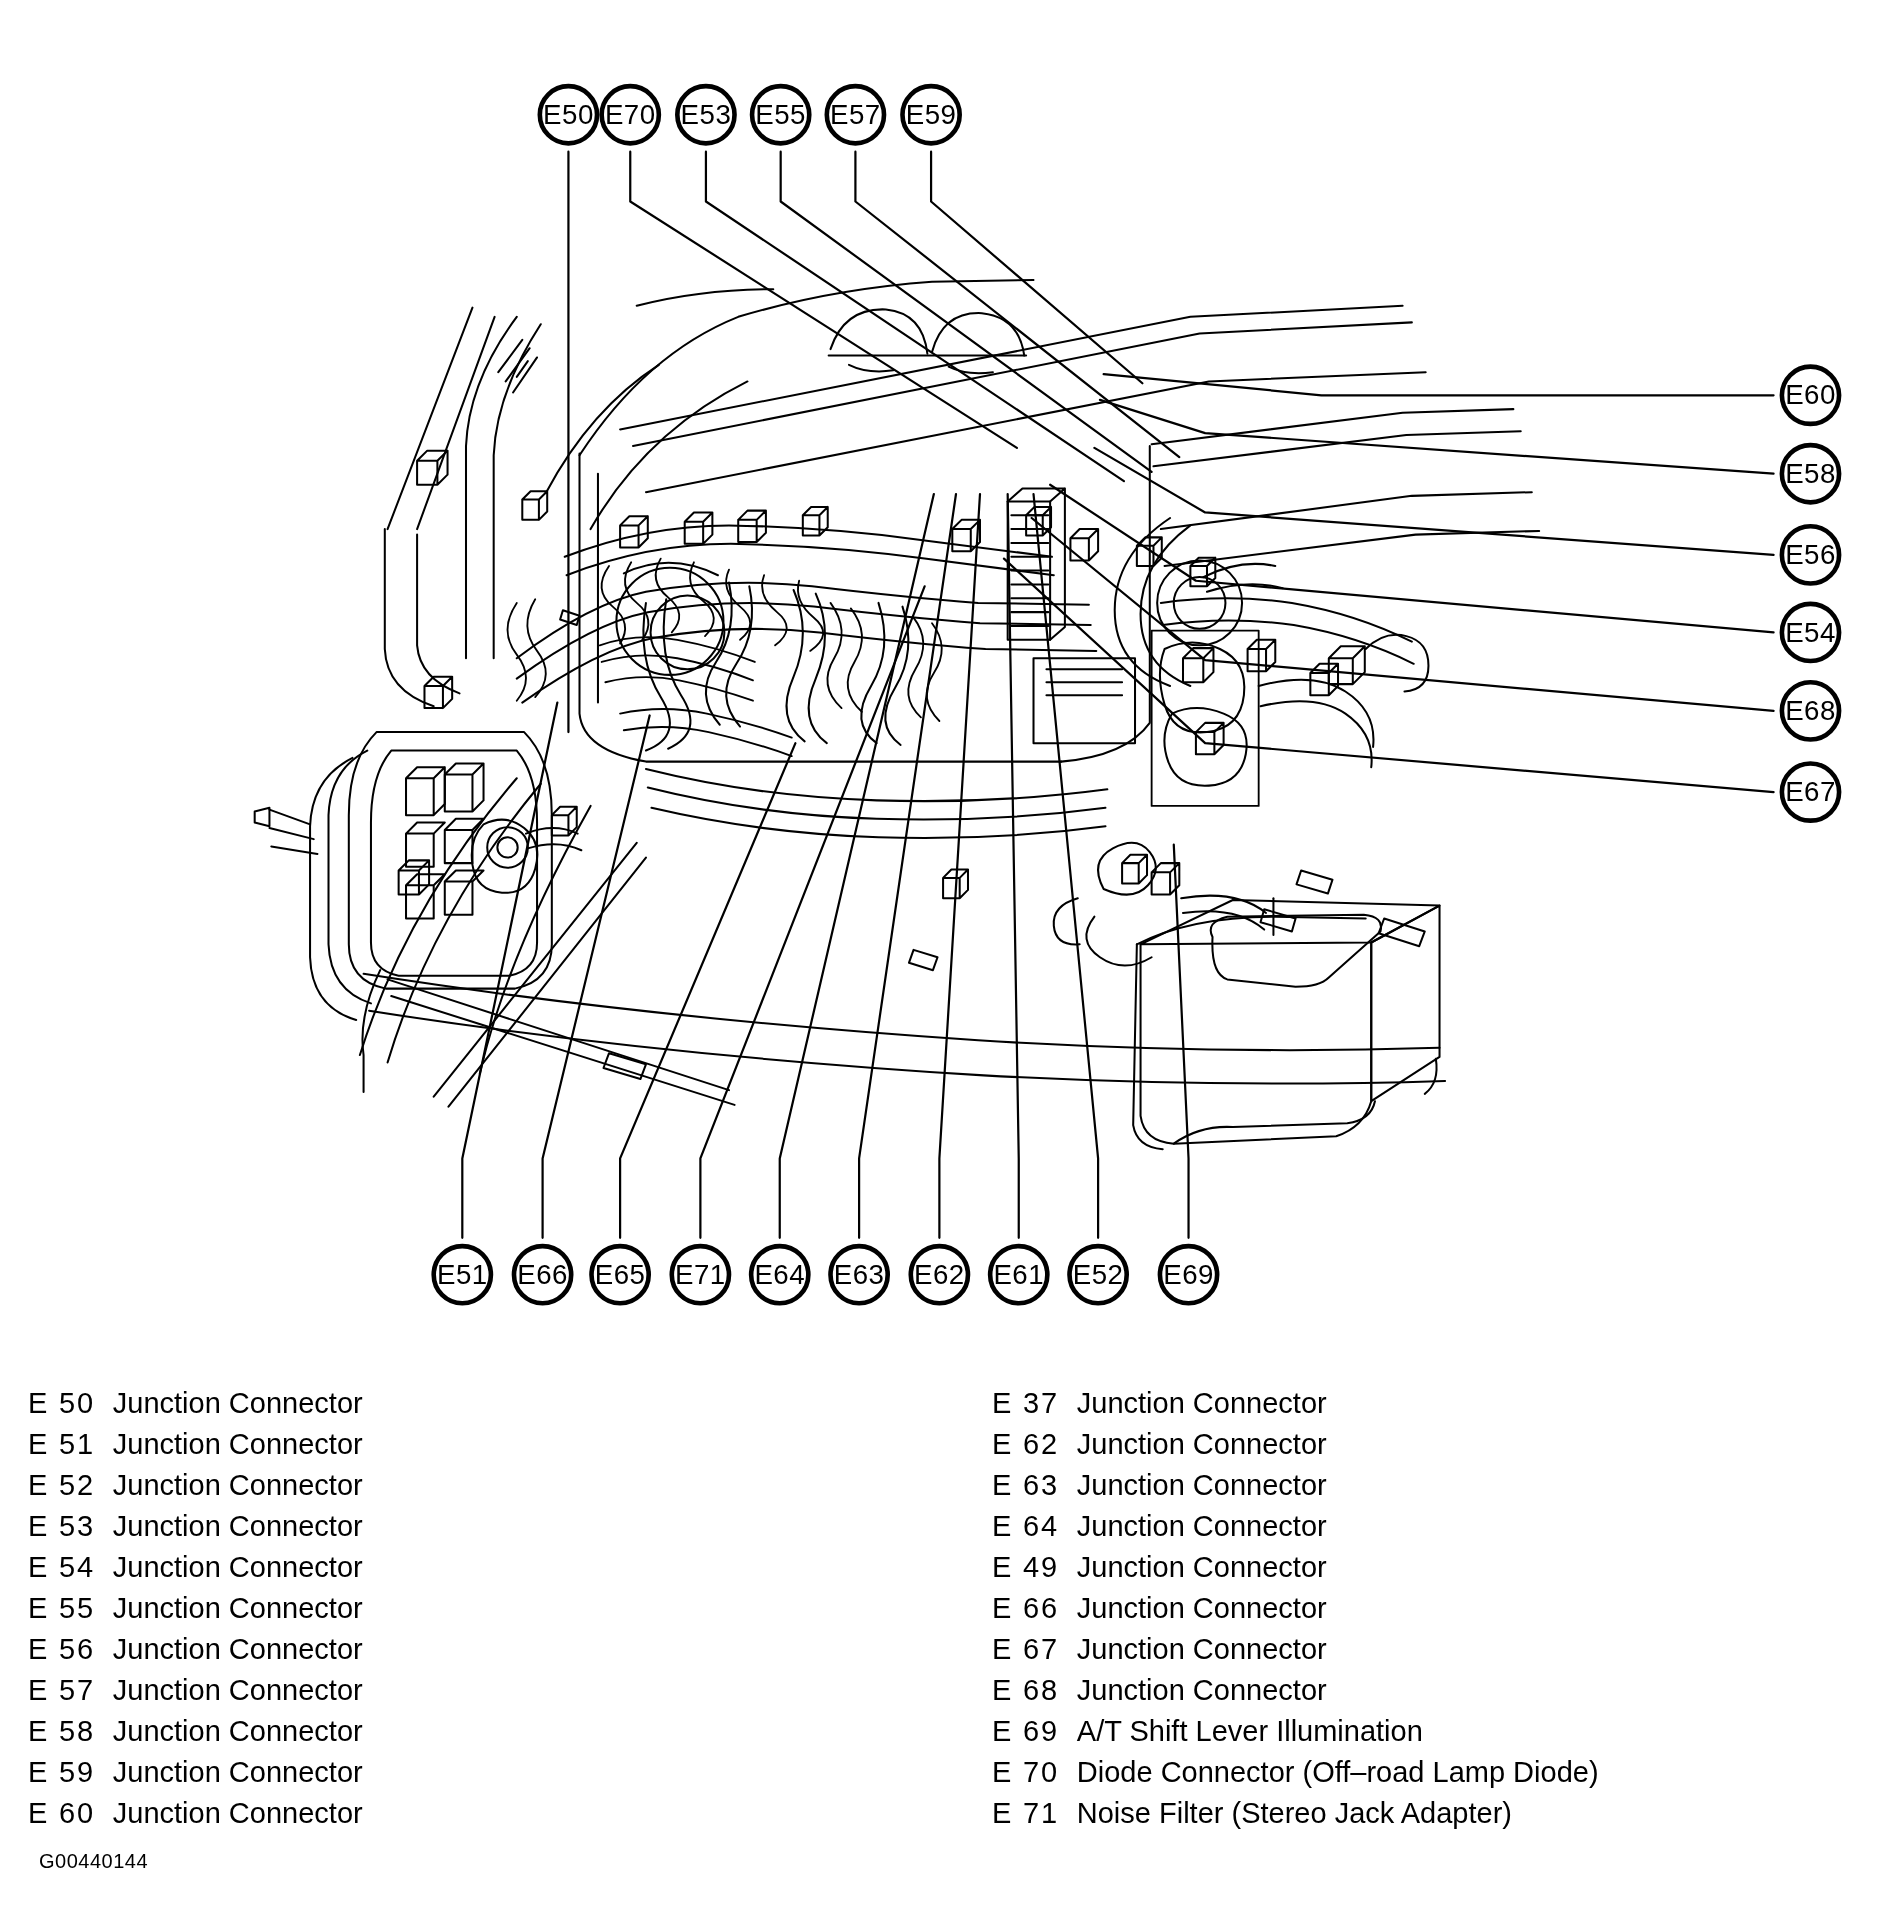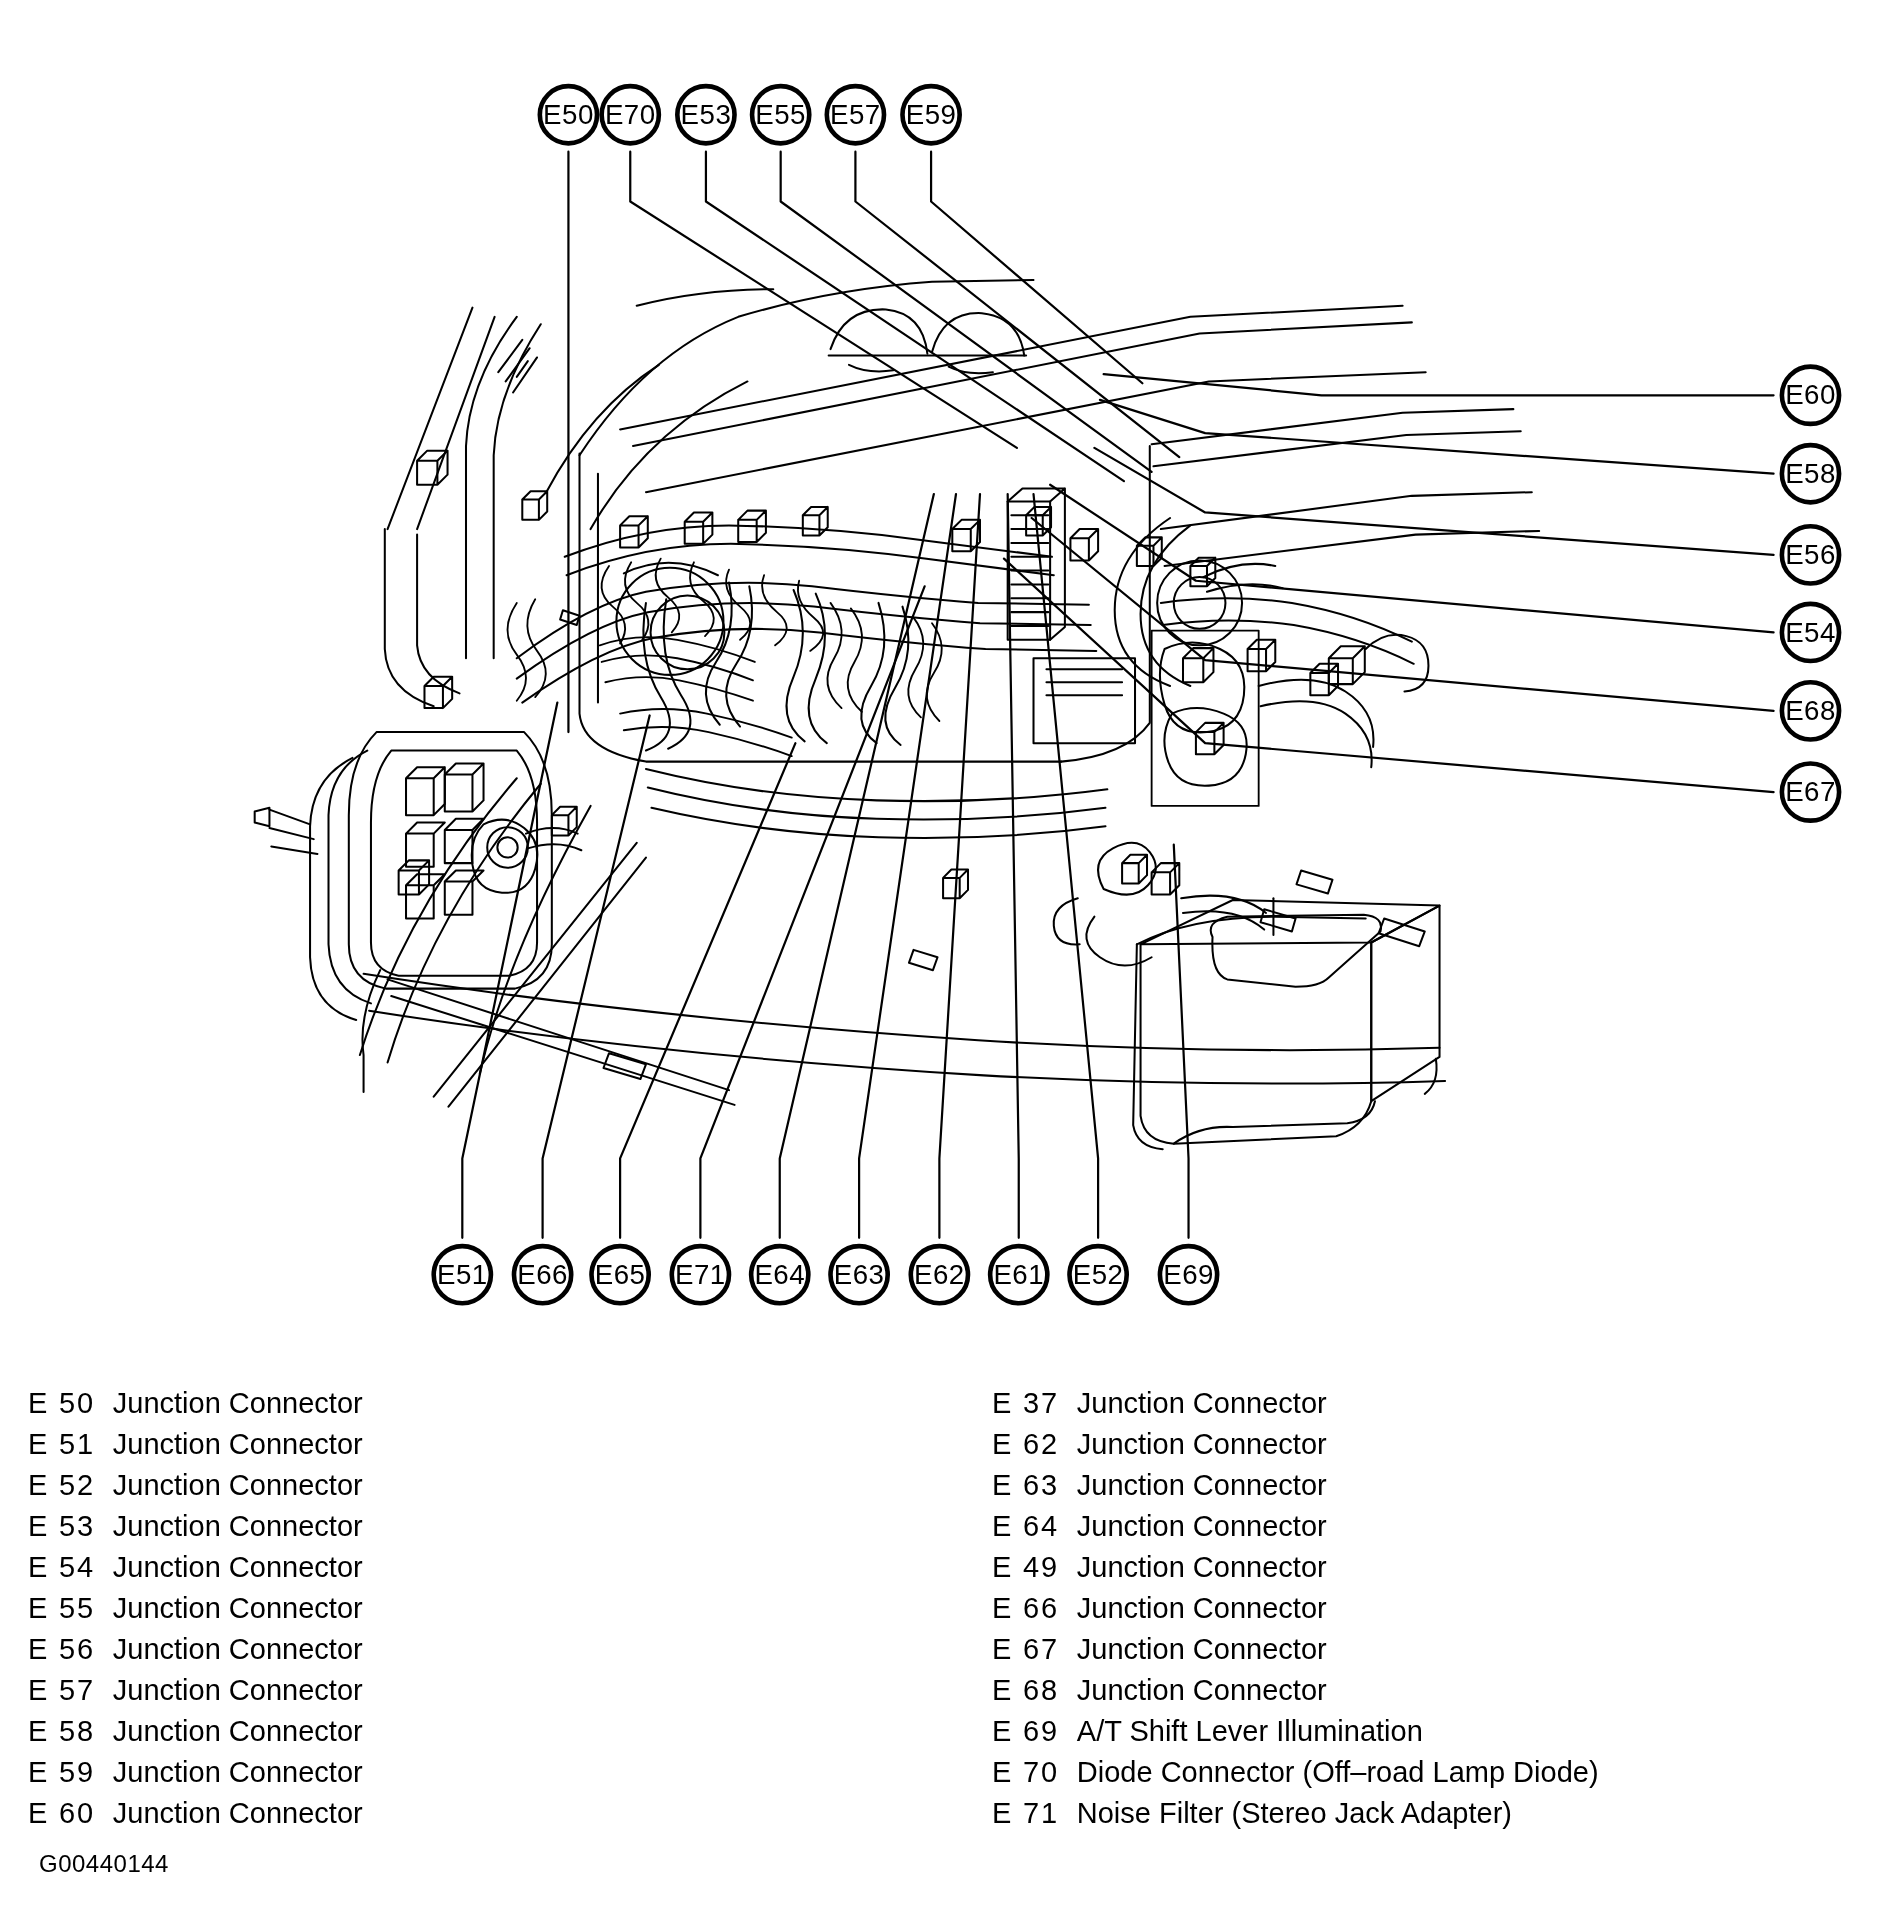--- a/index.html
+++ b/index.html
@@ -61,21 +61,21 @@
   }
   .legend-desc {
     display: inline-block;
     padding-left: 14.8px;
     margin-top: 8px;
   }
   #footer-id {
     position: absolute;
     left: 39px;
     top: 1838px;
-    font-size: 24px;
+    font-size: 20px;
     letter-spacing: 0.5px;
   }
 </style>
 </head>
 <body>
 
 <div id="page">
 
   <svg id="figure-svg" viewBox="0 0 2059 1420">
     <g fill="none" stroke="#000" stroke-width="2.2" stroke-linecap="round" stroke-linejoin="round">

